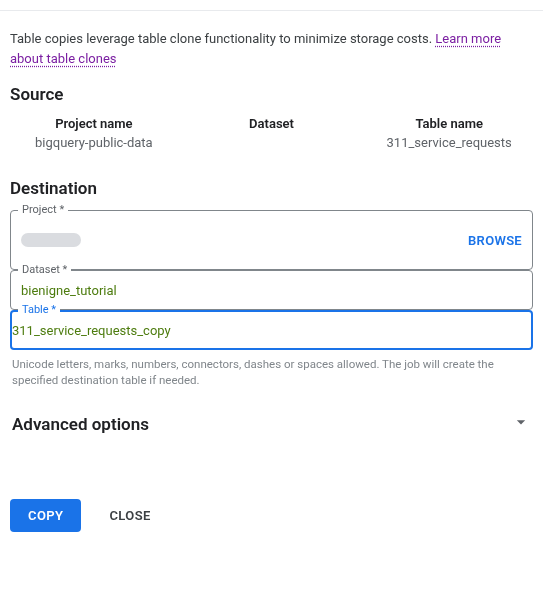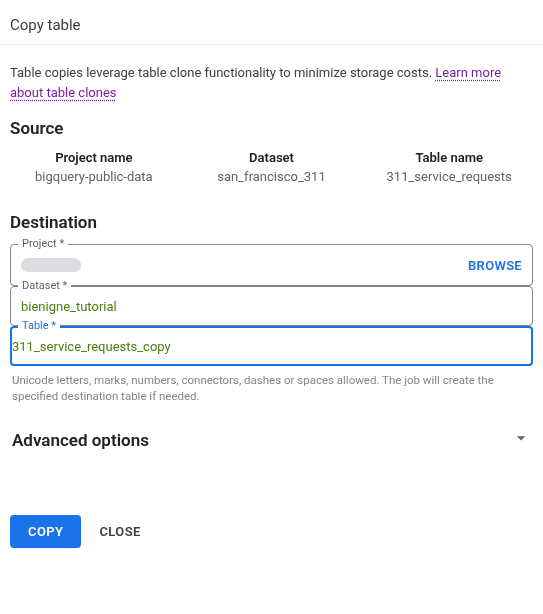--- a/index.html
+++ b/index.html
@@ -71,21 +71,21 @@
     .field-label.focused { color: #1a73e8; }
     .field-box {
       border: 1px solid #80868b;
       border-radius: 4px;
       display: flex;
       align-items: center;
       min-height: 40px;
       padding: 0 10px;
     }
     .field-box.focused { border: 2px solid #1a73e8; padding: 0 0; }
-    .field-box.readonly-proj { height: 42px; align-items: center; }
+    .field-box.readonly-proj { height: 60px; align-items: center; }
     .redacted {
       width: 60px;
       height: 14px;
       background: #dadce0;
       border-radius: 7px;
     }
     .browse-btn {
       margin-left: auto;
       color: #1a73e8;
       font-weight: 600;
@@ -114,20 +114,21 @@
       align-items: center;
       justify-content: space-between;
       margin-top: 20px;
       cursor: pointer;
       padding: 4px 2px;
     }
     .adv-label { font-size: 17px; font-weight: 600; color: #202124; }
     .chevron svg { width: 20px; height: 20px; fill: #5f6368; }
     .actions {
       display: flex;
+      gap: 10px;
       padding: 12px 10px;
       margin-top: 48px;
       align-items: center;
     }
     .btn {
       font-size: 13px;
       font-weight: 600;
       letter-spacing: 0.4px;
       border: none;
       border-radius: 4px;
@@ -135,36 +136,34 @@
       cursor: pointer;
       font-family: inherit;
     }
     .btn-primary { background: #1a73e8; color: #fff; }
     .btn-text { background: transparent; color: #3c4043; }
   </style>
 </head>
 <body>
 
 <div class="dialog">
-  <div class="title">Copy table</div>
   <div class="divider"></div>
 
   <div class="info">
     <span>Table copies leverage table clone functionality to minimize storage costs. </span><a class="link">Learn more about table clones</a>
   </div>
 
   <div class="section-header">Source</div>
   <div class="source-grid">
     <div class="source-col">
       <div class="src-label">Project name</div>
       <div class="src-value">bigquery-public-data</div>
     </div>
     <div class="source-col">
       <div class="src-label">Dataset</div>
-      <div class="src-value">san_francisco_311</div>
     </div>
     <div class="source-col">
       <div class="src-label">Table name</div>
       <div class="src-value">311_service_requests</div>
     </div>
   </div>
 
   <div class="section-header">Destination</div>
 
   <div class="dest-fields">

